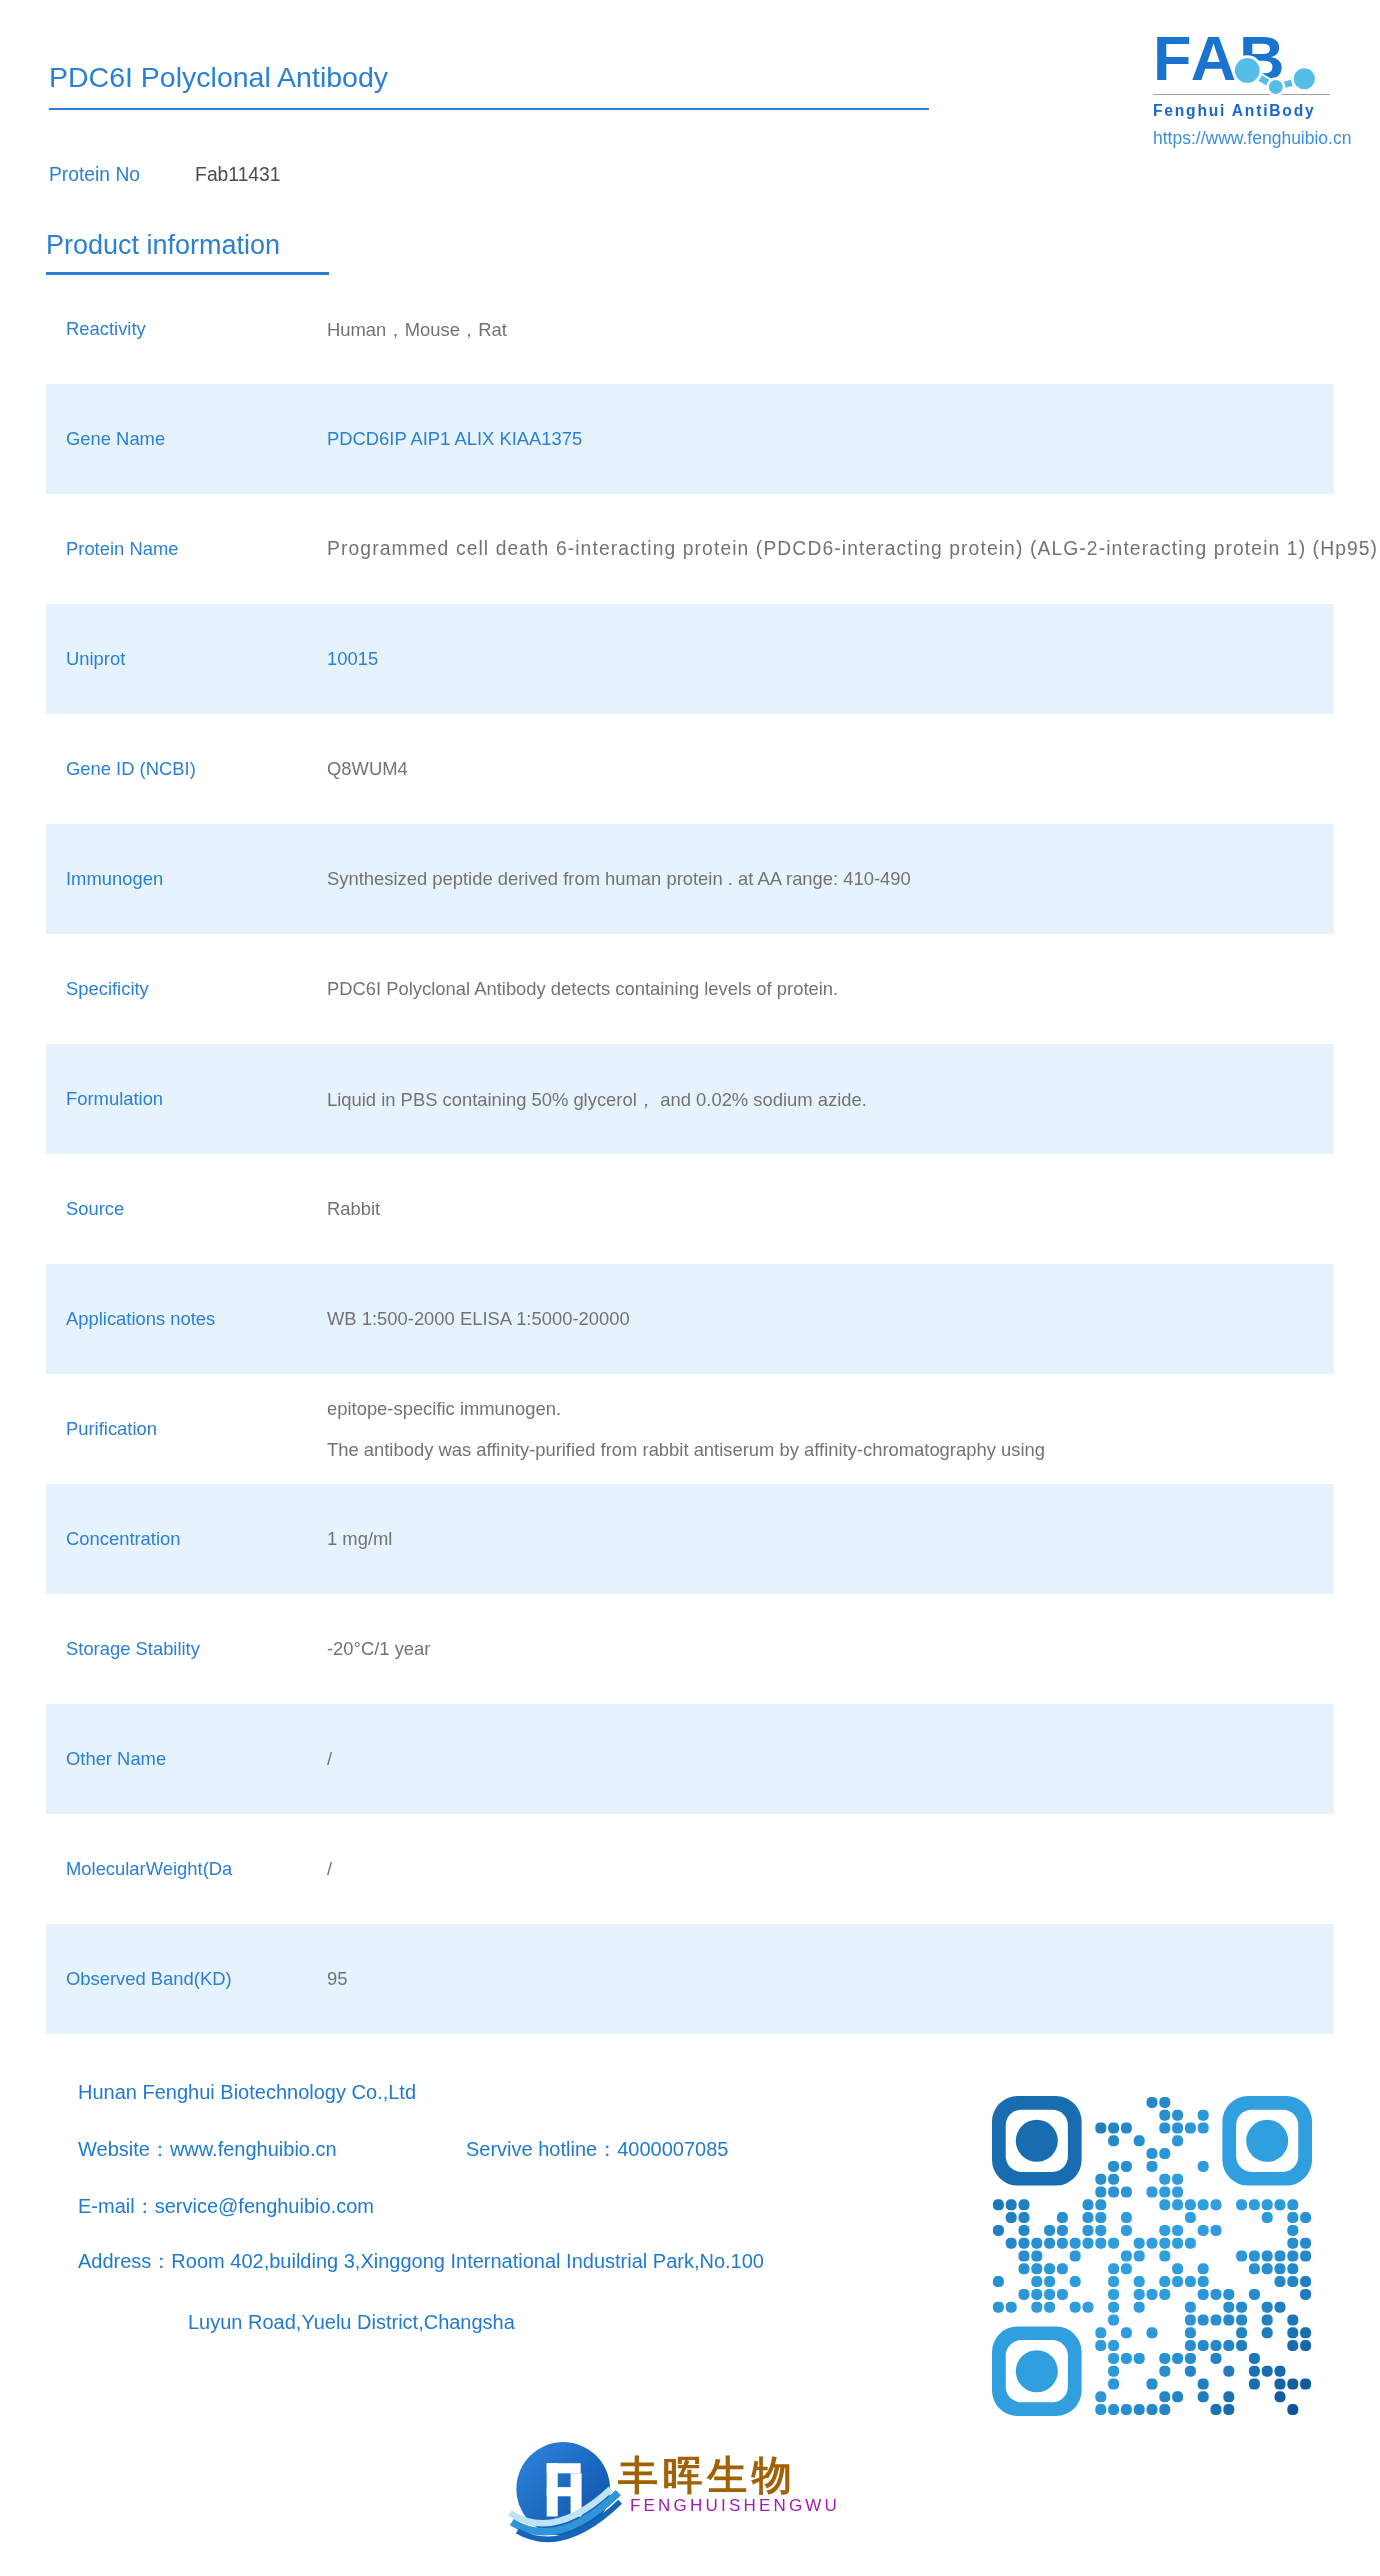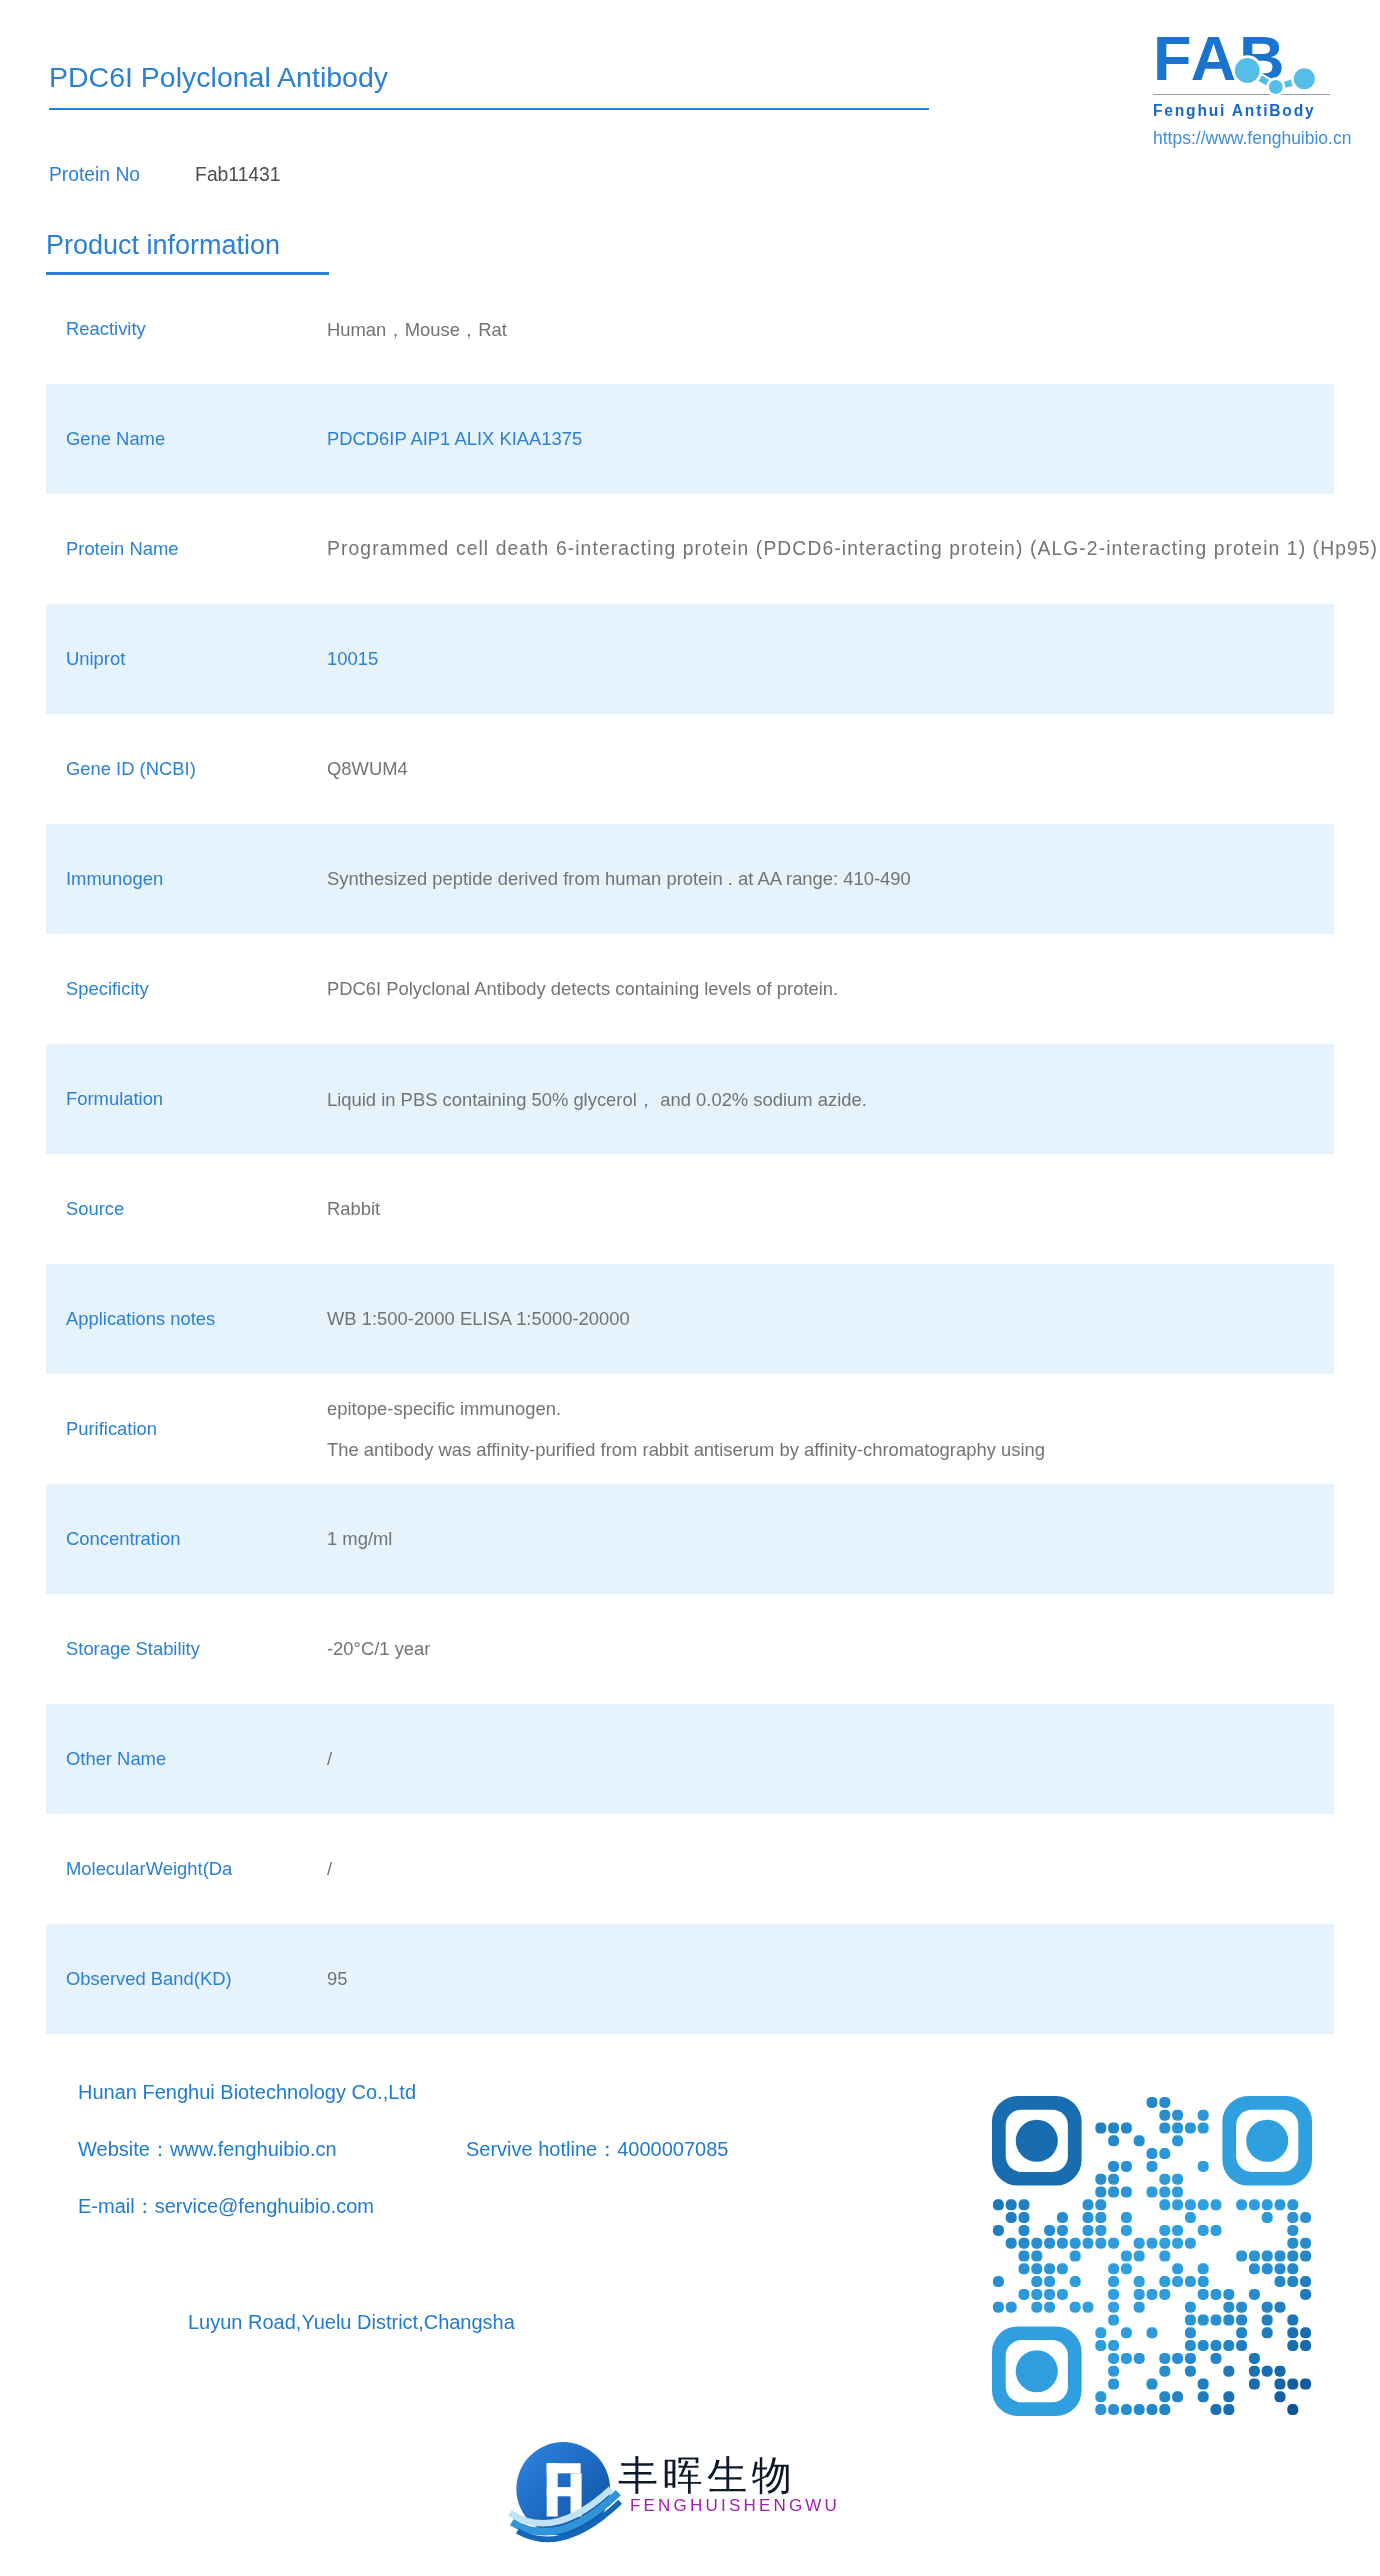--- a/index.html
+++ b/index.html
@@ -52,22 +52,22 @@
   .f-l2{top:55px}
   .f-l2 .hotline{position:absolute;left:388px}
   .f-l3{top:112px}
   .f-l4{top:167px}
   .f-l5{top:230px;left:110px}
 
   #qr{position:absolute;left:992px;top:2096px;width:320px;height:320px}
 
   
   .brand{position:absolute;left:508px;top:2432px;width:386px;height:129px}
-  .brand-cn{position:absolute;left:110px;top:15.6px;font-size:40px;font-weight:normal;
-            color:#0f172a;letter-spacing:4.6px}
+  .brand-cn{position:absolute;left:110px;top:15.6px;font-size:40px;font-weight:bold;
+            color:#a16207;letter-spacing:4.6px}
   .brand-en{position:absolute;left:122px;top:64px;font-size:17px;color:#a21caf;
             letter-spacing:3.2px}
 </style>
 </head>
 <body>
 
 <div class="title">PDC6I Polyclonal Antibody</div>
 <div class="title-rule"></div>
 
 <div class="catalog">
@@ -165,20 +165,21 @@
     </div>
   </div>
 
 <div class="footer">
   <div class="f-line f-l1">Hunan Fenghui Biotechnology Co.,Ltd</div>
   <div class="f-line f-l2">
     <span>Website：www.fenghuibio.cn</span>
     <span class="hotline">Servive hotline：4000007085</span>
   </div>
   <div class="f-line f-l3">E-mail：service@fenghuibio.com</div>
+  <div class="f-line f-l4">Address：Room 402,building 3,Xinggong International Industrial Park,No.100</div>
   <div class="f-line f-l5">Luyun Road,Yuelu District,Changsha</div>
 </div>
 
 <div id="qr"><svg width="320" height="320" viewBox="0 0 350 350" xmlns="http://www.w3.org/2000/svg">
       <rect x="169" y="1" width="12" height="12" rx="5" fill="rgb(36,135,201)"></rect>
       <rect x="183" y="1" width="12" height="12" rx="5" fill="rgb(38,139,205)"></rect>
       <rect x="183" y="15" width="12" height="12" rx="5" fill="rgb(39,142,208)"></rect>
       <rect x="197" y="15" width="12" height="12" rx="5" fill="rgb(41,145,211)"></rect>
       <rect x="225" y="15" width="12" height="12" rx="5" fill="rgb(43,151,216)"></rect>
       <rect x="113" y="29" width="12" height="12" rx="5" fill="rgb(33,127,193)"></rect>

